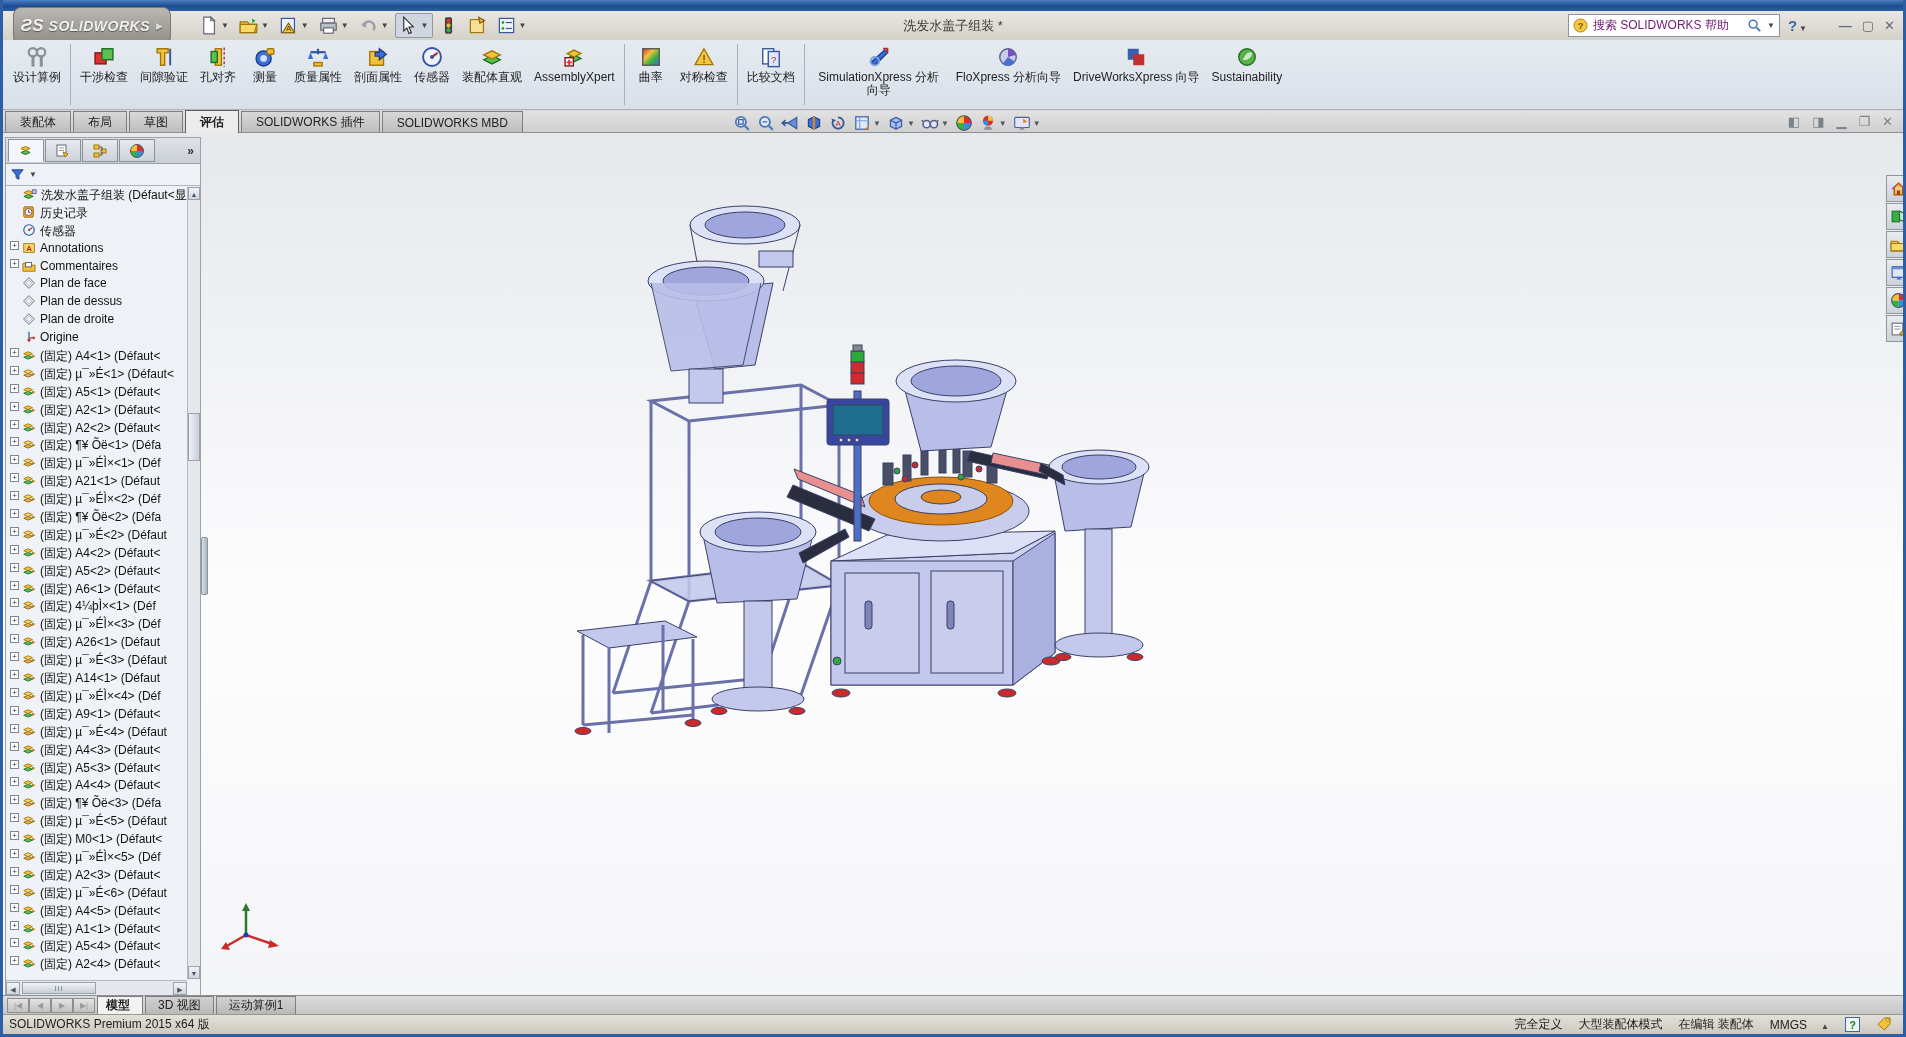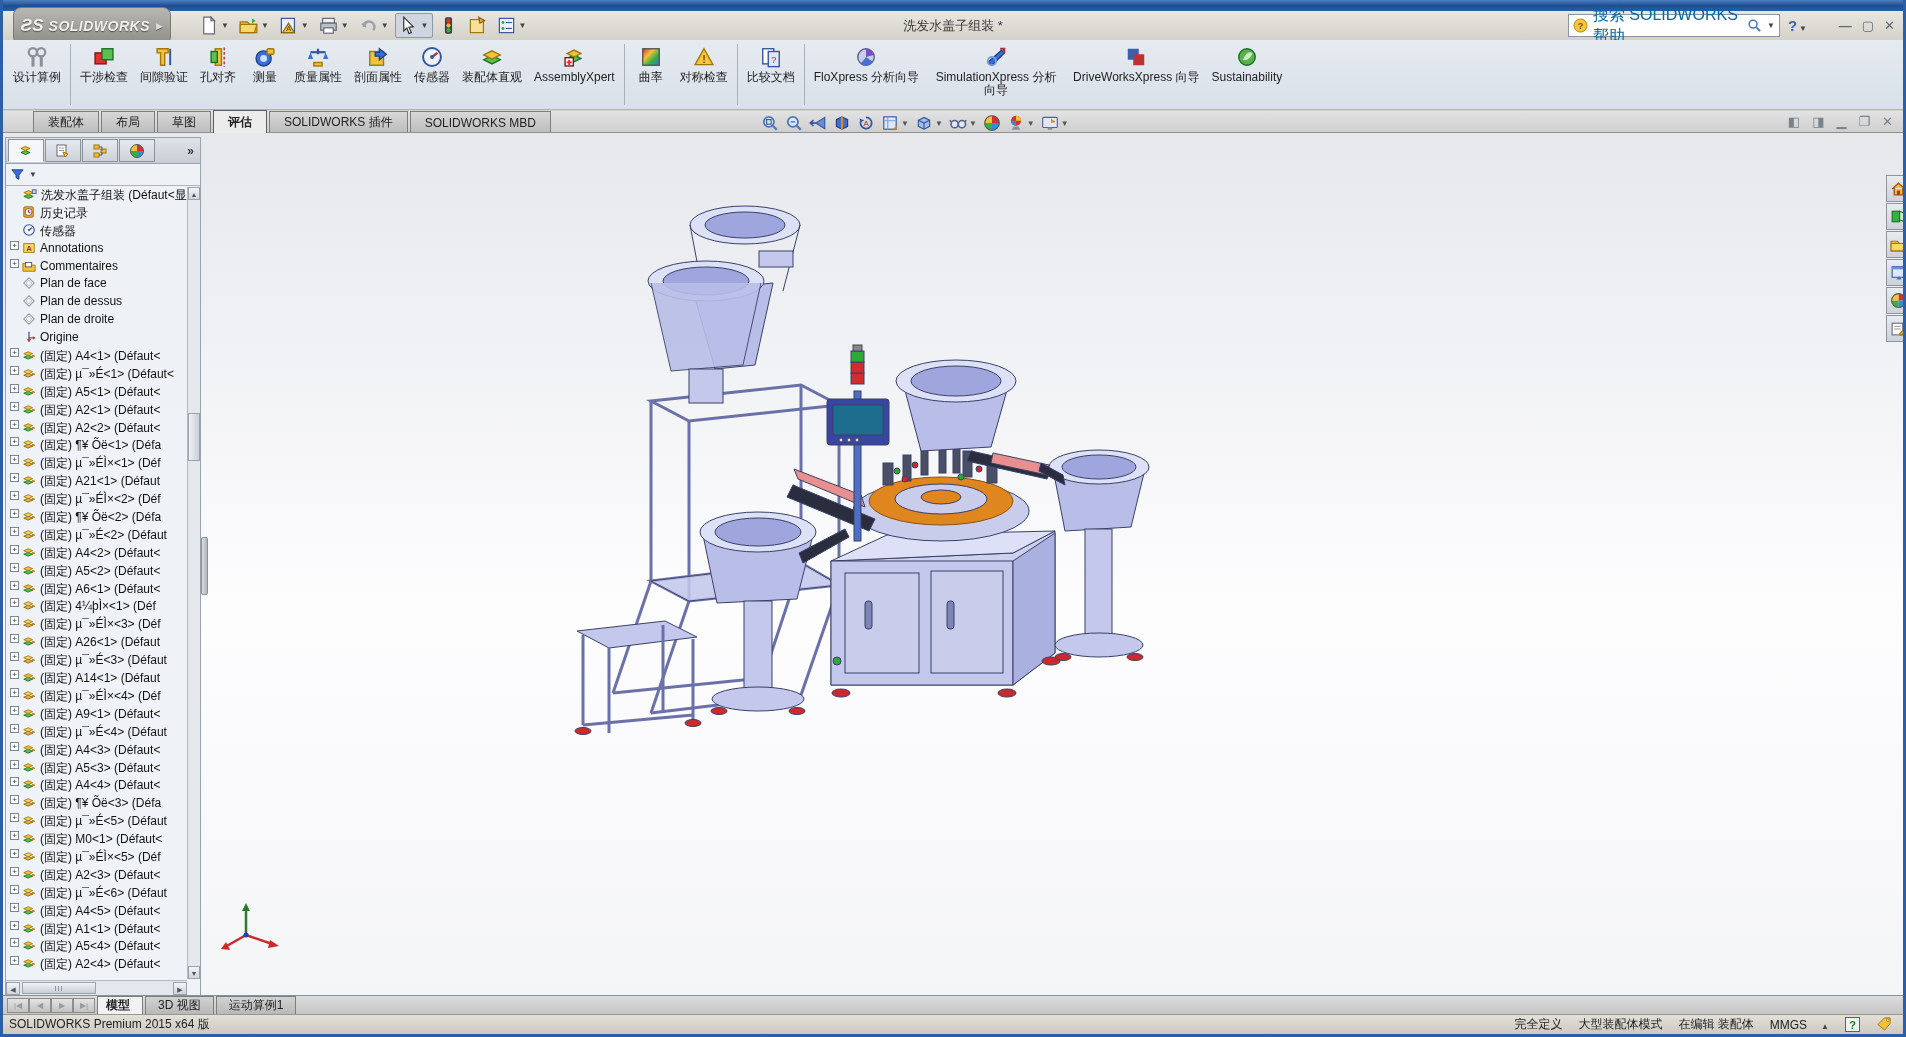--- a/index.html
+++ b/index.html
@@ -10,21 +10,21 @@
   .titlebar{position:absolute;left:0;top:11px;width:100%;height:29px;background:linear-gradient(#e9e7e1,#d4d1c8);display:flex;align-items:center;}
   .logo{margin-left:10px;width:158px;height:38px;background:linear-gradient(#b9b7b2,#8f8d88);border:1px solid #7a7873;border-radius:8px;color:#f2f1ee;display:flex;align-items:center;justify-content:center;font-style:italic;font-weight:bold;font-size:14px;letter-spacing:.5px;text-shadow:0 1px 1px #555;}
   .logo .tri{margin-left:6px;color:#ddd;font-size:9px;}
   .stdbar{display:flex;align-items:center;margin-left:24px;gap:2px;}
   .tbtn{display:flex;align-items:center;padding:2px 3px;border:1px solid transparent;border-radius:2px;}
   .tbtn.pressed{background:#cfd6df;border:1px solid #8d99a8;}
   .tbtn .car{font-size:8px;color:#444;margin-left:3px;}
   .doctitle{position:absolute;left:50%;transform:translateX(-50%);font-size:13px;color:#3a3a3a;}
   .searchwrap{position:absolute;right:96px;display:flex;align-items:center;height:24px;}
   .searchbox{display:flex;align-items:center;gap:5px;width:212px;height:23px;background:#fff;border:1px solid #8a94a2;padding:0 4px;}
-  .searchbox .ph{color:#0369a1;font-size:16px;flex:1;}
+  .searchbox .ph{color:#701a75;font-size:12px;flex:1;}
   .searchbox .car{font-size:8px;color:#444;}
   .helpbtn{margin-left:8px;font-size:15px;color:#3b66a8;font-weight:bold;}
   .helpbtn .car{font-size:8px;color:#444;margin-left:2px;}
   .winctl{position:absolute;right:8px;display:flex;gap:10px;align-items:center;}
   .winctl span{color:#5e6a78;font-size:13px;font-weight:bold;line-height:12px;}
   
   .ribbon{position:absolute;left:0;top:40px;width:100%;height:70px;background:linear-gradient(#e6ebf1,#d9e0e8);border-bottom:1px solid #aab3bd;display:flex;align-items:stretch;padding-left:4px;}
   .rbtn{display:flex;flex-direction:column;align-items:center;justify-content:flex-start;padding:5px 6px 2px;min-width:46px;}
   .rbtn .ric{height:24px;display:flex;align-items:center;}
   .rbtn .rlb{font-size:12px;color:#222;text-align:center;line-height:13px;max-width:72px;margin-top:2px;}
@@ -320,59 +320,59 @@
             <rect x="6" y="4" width="8" height="11" fill="#dfe8fa" stroke="#35559c"></rect>
             <text x="10" y="12" font-size="7" text-anchor="middle" fill="#b03030">?</text>
           </svg>
         </div>
         <div class="rlb">比较文档</div>
       </div>
       <div class="rsep"></div>
       <div class="rbtn wide">
         <div class="ric">
           <svg class="icon16" width="22" height="22" viewBox="0 0 16 16">
+            <path d="M2,12 L12,3 l2,2 l-9,9 Z" fill="#3a6fd8" stroke="#1d3f8a"></path>
+            <path d="M11,2 l3,0 l0,3" fill="none" stroke="#b03030" stroke-width="1.6"></path>
+            <circle cx="5" cy="11" r="3" fill="none" stroke="#7aa0e0" stroke-width="1.4"></circle>
+          </svg>
+        </div>
+        <div class="rlb">SimulationXpress 分析向导</div>
+      </div>
+      <div class="rbtn wide">
+        <div class="ric">
+          <svg class="icon16" width="22" height="22" viewBox="0 0 16 16">
             <circle cx="8" cy="8" r="6" fill="#c9cdeb" stroke="#55608a"></circle>
             <path d="M8,8 L8,2 A6,6 0 0 1 13.5,6.5 Z" fill="#7a4fc0"></path>
             <path d="M8,8 L13,11.5 A6,6 0 0 1 4,13 Z" fill="#4a6fd0"></path>
           </svg>
         </div>
         <div class="rlb">FloXpress 分析向导</div>
       </div>
       <div class="rbtn wide">
         <div class="ric">
           <svg class="icon16" width="22" height="22" viewBox="0 0 16 16">
-            <path d="M2,12 L12,3 l2,2 l-9,9 Z" fill="#3a6fd8" stroke="#1d3f8a"></path>
-            <path d="M11,2 l3,0 l0,3" fill="none" stroke="#b03030" stroke-width="1.6"></path>
-            <circle cx="5" cy="11" r="3" fill="none" stroke="#7aa0e0" stroke-width="1.4"></circle>
-          </svg>
-        </div>
-        <div class="rlb">SimulationXpress 分析向导</div>
-      </div>
-      <div class="rbtn wide">
-        <div class="ric">
-          <svg class="icon16" width="22" height="22" viewBox="0 0 16 16">
             <rect x="2" y="2" width="8" height="8" fill="#3a5fb0"></rect>
             <rect x="6" y="6" width="8" height="8" fill="#c03030"></rect>
           </svg>
         </div>
         <div class="rlb">DriveWorksXpress 向导</div>
       </div>
       <div class="rbtn wide">
         <div class="ric">
           <svg class="icon16" width="22" height="22" viewBox="0 0 16 16">
             <circle cx="8" cy="8" r="6" fill="#57b349" stroke="#1c6e22"></circle>
             <path d="M5,10 Q8,3 12,5 Q10,11 5,10" fill="#cdeac4"></path>
           </svg>
         </div>
         <div class="rlb">Sustainability</div>
       </div>
     </div>
 
   <div class="tabrow">
-    <div style="display:flex;align-items:flex-end;margin-left:28px;" id="cmtabs">
+    <div style="display:flex;align-items:flex-end;" id="cmtabs">
         <div class="cmtab">装配体</div>
         <div class="cmtab">布局</div>
         <div class="cmtab">草图</div>
         <div class="cmtab active">评估</div>
         <div class="cmtab">SOLIDWORKS 插件</div>
         <div class="cmtab">SOLIDWORKS MBD</div>
       </div>
     <div class="headsup" id="headsup">
         <span class="hbtn">
           <svg class="icon16" width="18" height="18" viewBox="0 0 16 16">

